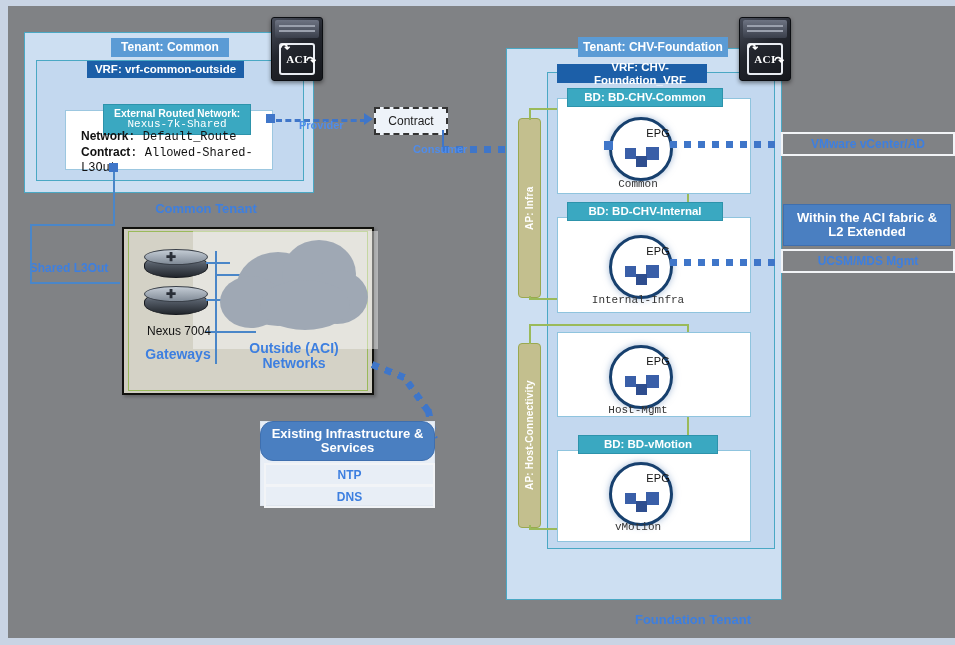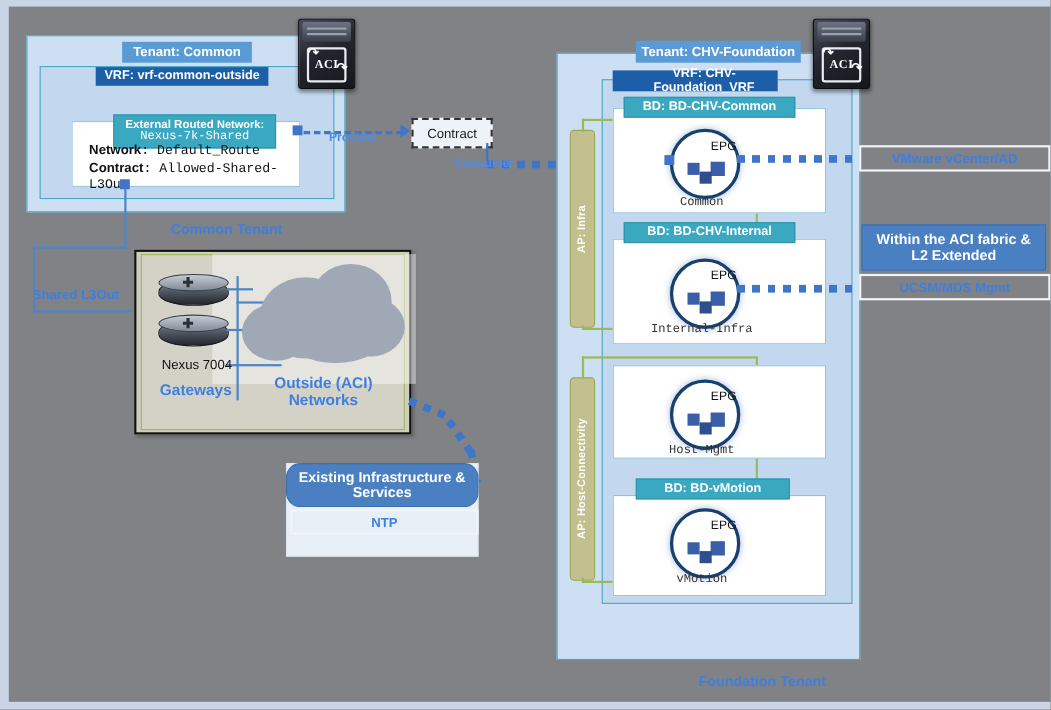--- a/index.html
+++ b/index.html
@@ -247,20 +247,23 @@
 
   <div class="dot-h" style="left:364px;top:355px;width:40px;transform:rotate(22deg);transform-origin:left center;"></div>
   <div class="dot-h" style="left:400px;top:373px;width:40px;transform:rotate(55deg);transform-origin:left center;"></div>
   <div class="dot-h" style="left:420px;top:400px;width:30px;transform:rotate(78deg);transform-origin:left center;"></div>
 
   <div class="abs" style="left:252px;top:415px;width:175px;height:85px;background:#e8eef6;border:1px solid #dfe6ef;"></div>
   <div class="chip chip-steel" style="left:252px;top:415px;width:175px;height:40px;font-size:13px;padding:0 8px;border-radius:13px;">Existing Infrastructure &amp; Services</div>
   <div class="boxed-ghost" style="left:256px;top:457px;width:167px;height:19px;">
     <span>NTP</span>
   </div>
+  <div class="boxed-ghost" style="left:256px;top:479px;width:167px;height:19px;">
+    <span>DNS</span>
+  </div>
 
   <div class="abs tenant-box" style="left:498px;top:42px;width:276px;height:552px;"></div>
   <div class="abs vrf-box" style="left:539px;top:66px;width:228px;height:477px;"></div>
 
   <div class="chip chip-blue" style="left:570px;top:31px;width:150px;height:20px;font-size:12px;">Tenant: CHV-Foundation</div>
   <div class="chip chip-navy" style="left:549px;top:58px;width:150px;height:19px;font-size:11.5px;padding-left:16px;">VRF: CHV-Foundation_VRF</div>
 
   <div class="aci-sw" style="left:731px;top:11px;">
     <div class="top"></div>
     <div class="lbl">

